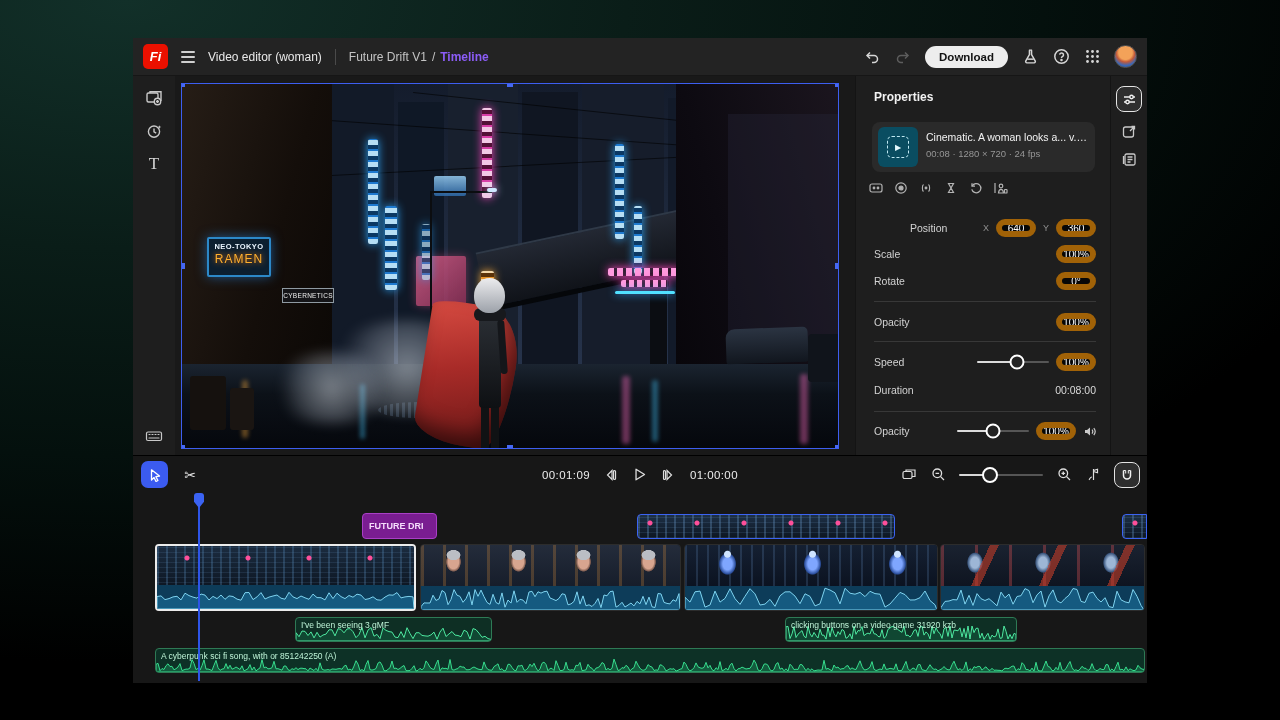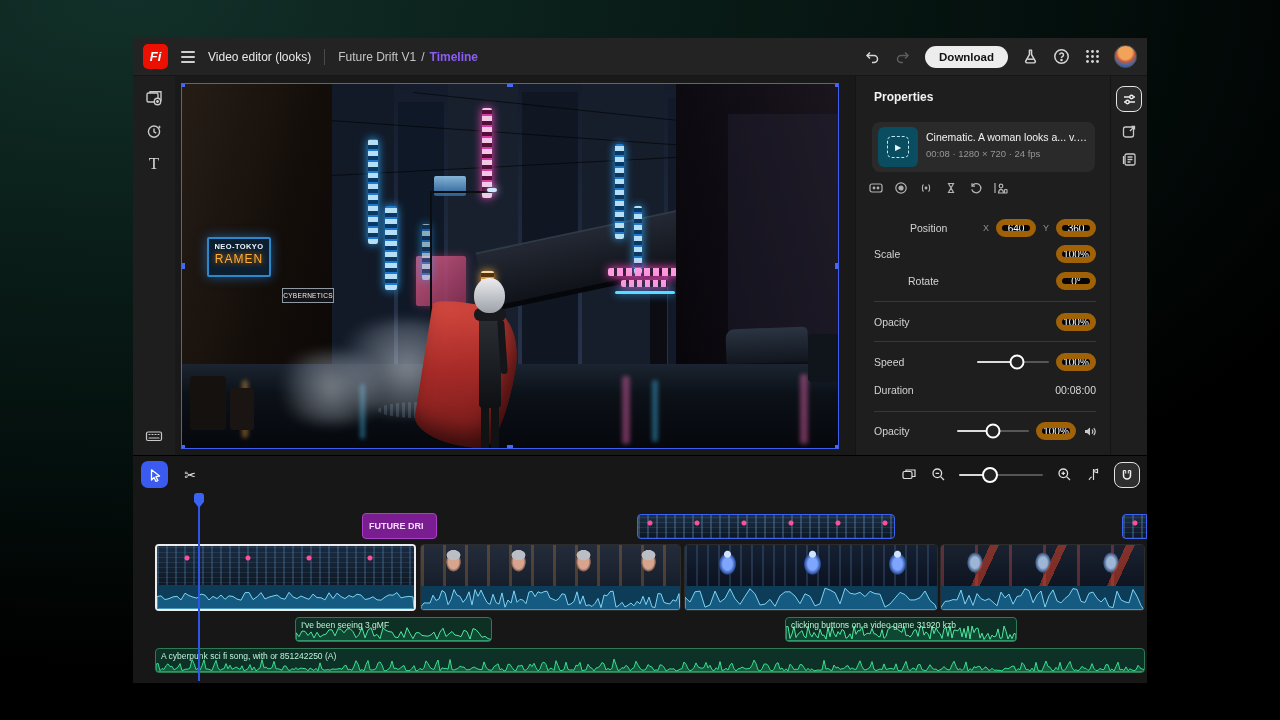--- a/index.html
+++ b/index.html
@@ -137,21 +137,21 @@
 <div class="stage">
   <div class="app">
 
     <div class="topbar">
       <div class="logo">Fi</div>
       <div class="burger">
           <i></i>
           <i></i>
           <i></i>
         </div>
-      <div class="appname">Video editor (looks)</div>
+      <div class="appname">Video editor (woman)</div>
       <div class="tdiv"></div>
       <div class="crumbs">
         <span>Future Drift V1</span>
         <span>/</span>
         <span class="pg">Timeline</span>
       </div>
       <div class="spacer"></div>
       <div class="tb-ic">
         <svg width="16" height="16" viewBox="0 0 16 16" fill="none" stroke="currentColor" stroke-width="1.5">
             <path d="M6 3.5 3 6.5l3 3"></path>
@@ -365,21 +365,21 @@
           <span class="axlab">Y</span>
           <input class="pill" value="360" style="">
         </span>
       </div>
       <div class="prow" style="top:169px;">
         <span class="plabel">Scale</span>
         <span class="pctrl">
             <input class="pill" value="100%" style="">
           </span>
       </div>
-      <div class="prow" style="top:196px;margin-left:34px;">
+      <div class="prow" style="top:196px;">
         <span class="plabel">Rotate</span>
         <span class="pctrl">
             <input class="pill" value="0°" style="">
           </span>
       </div>
       <div class="pdiv" style="top:225px;"></div>
       <div class="prow" style="top:237px;">
         <span class="plabel">Opacity</span>
         <span class="pctrl">
             <input class="pill" value="100%" style="">
@@ -443,20 +443,41 @@
     </div>
 
     <div class="timeline">
       <div class="ttools">
         <div class="selbtn">
           <svg width="14" height="14" viewBox="0 0 14 14" fill="none" stroke="#fff" stroke-width="1.3" stroke-linejoin="round">
               <path d="M3.5 1.8l8 6.2-3.6.6 2 3.9-1.9 1-2-4-2.5 2.6z"></path>
             </svg>
         </div>
         <div class="scis">✂</div>
+        <div class="transport">
+          <span class="tc">00:01:09</span>
+          <span class="t-ic">
+              <svg width="15" height="14" viewBox="0 0 15 14" fill="none" stroke="currentColor" stroke-width="1.2">
+                <path d="M9 2.5 4.5 7 9 11.5z"></path>
+                <rect x="10.5" y="2.5" width="2" height="9" rx="1"></rect>
+              </svg>
+            </span>
+          <span class="t-ic">
+              <svg width="15" height="15" viewBox="0 0 15 15" fill="none" stroke="currentColor" stroke-width="1.3" stroke-linejoin="round">
+                <path d="M4 2.2 12.5 7.5 4 12.8z"></path>
+              </svg>
+            </span>
+          <span class="t-ic">
+              <svg width="15" height="14" viewBox="0 0 15 14" fill="none" stroke="currentColor" stroke-width="1.2">
+                <rect x="2.5" y="2.5" width="2" height="9" rx="1"></rect>
+                <path d="M6 2.5 10.5 7 6 11.5z"></path>
+              </svg>
+            </span>
+          <span class="tc">01:00:00</span>
+        </div>
         <div class="zoomcluster">
           <span class="t-ic">
               <svg width="16" height="15" viewBox="0 0 16 15" fill="none" stroke="currentColor" stroke-width="1.2">
                 <rect x="2" y="4.5" width="9" height="7" rx="1.5"></rect>
                 <path d="M5 4.5V3h9v6.5h-3"></path>
               </svg>
             </span>
           <span class="t-ic">
               <svg width="15" height="15" viewBox="0 0 15 15" fill="none" stroke="currentColor" stroke-width="1.3">
                 <circle cx="6.3" cy="6.3" r="4.3"></circle>

